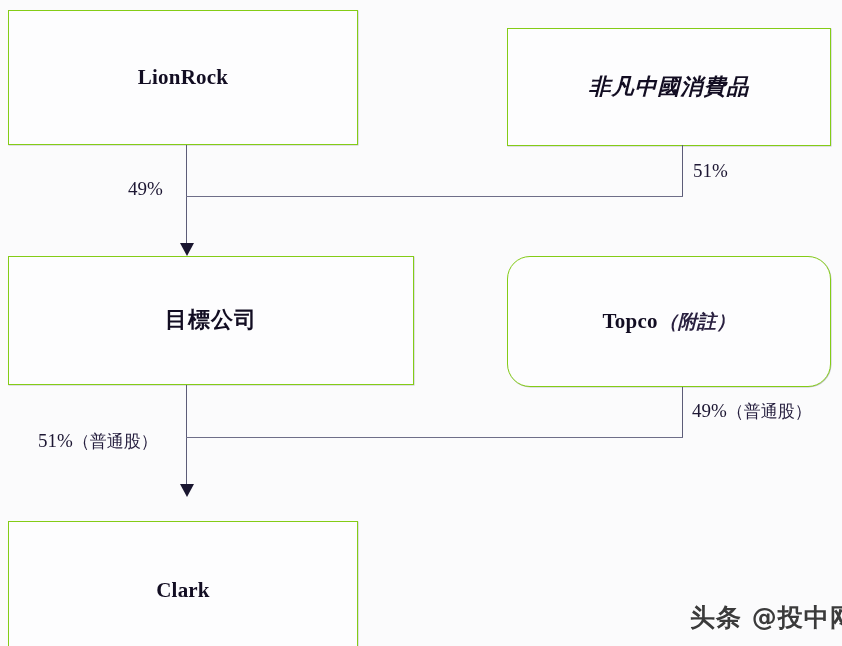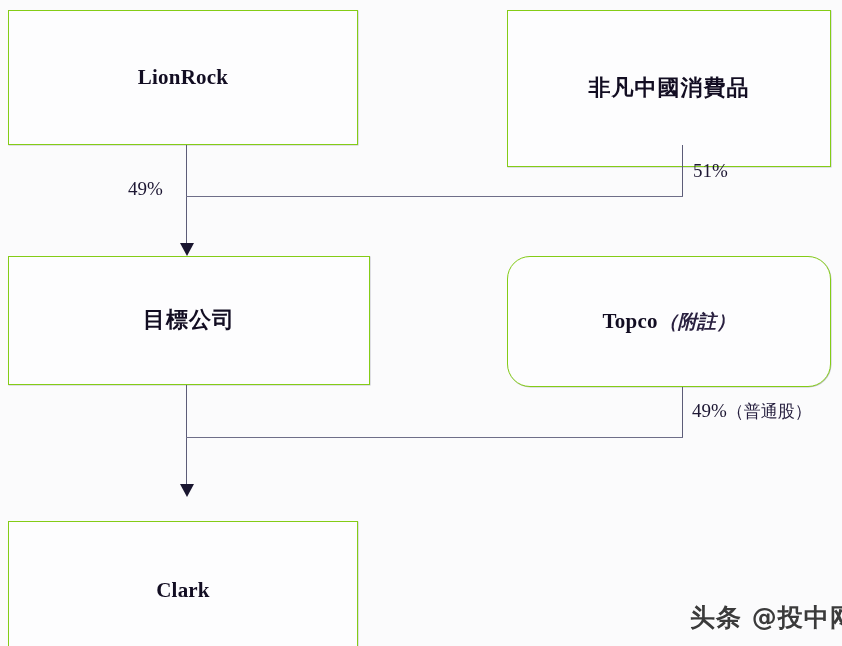--- a/index.html
+++ b/index.html
@@ -106,25 +106,25 @@
 </style>
 </head>
 <body>
 
 <div id="canvas">
 
   <div class="node" style="left:8px; top:10px; width:350px; height:135px;">
     <span class="node-label latin">LionRock</span>
   </div>
 
-  <div class="node" style="left:507px; top:10px; width:324px; height:157px;">
+  <div class="node" style="left:507px; top:28px; width:324px; height:118px;font-style:italic;">
     <span class="node-label cjk">非凡中國消費品</span>
   </div>
 
-  <div class="node" style="left:8px; top:256px; width:362px; height:129px;">
+  <div class="node" style="left:8px; top:256px; width:406px; height:129px;">
     <span class="node-label cjk">目標公司</span>
   </div>
 
   <div class="node" style="left:507px; top:256px; width:324px; height:131px;border-radius:23px;">
     <span class="node-label latin">
       <span>Topco</span><span class="note-cjk">（附註）</span>
     </span>
   </div>
 
   <div class="node" style="left:8px; top:493px; width:350px; height:140px;margin-top:28px;">
@@ -134,20 +134,23 @@
   <div class="vline" style="left:186px; top:145px; height:104px;"></div>
   <div class="arrow-head" style="left:180px; top:243px;"></div>
   <div class="edge-label" style="left:128px; top:178px;">49%</div>
 
   <div class="vline" style="left:682px; top:145px; height:52px;"></div>
   <div class="hline" style="left:186px; top:196px; width:497px;"></div>
   <div class="edge-label" style="left:693px; top:160px;">51%</div>
 
   <div class="vline" style="left:186px; top:385px; height:104px;"></div>
   <div class="arrow-head" style="left:180px; top:484px;"></div>
+  <div class="edge-label" style="left:38px; top:430px;">
+    <span class="pct">51%</span><span class="paren">（普通股）</span>
+  </div>
 
   <div class="vline" style="left:682px; top:387px; height:51px;"></div>
   <div class="hline" style="left:186px; top:437px; width:497px;"></div>
   <div class="edge-label" style="left:692px; top:400px;">
     <span class="pct">49%</span><span class="paren">（普通股）</span>
   </div>
 
   <div class="watermark" style="left:690px; top:601px;">头条 @投中网</div>
 
 </div>

